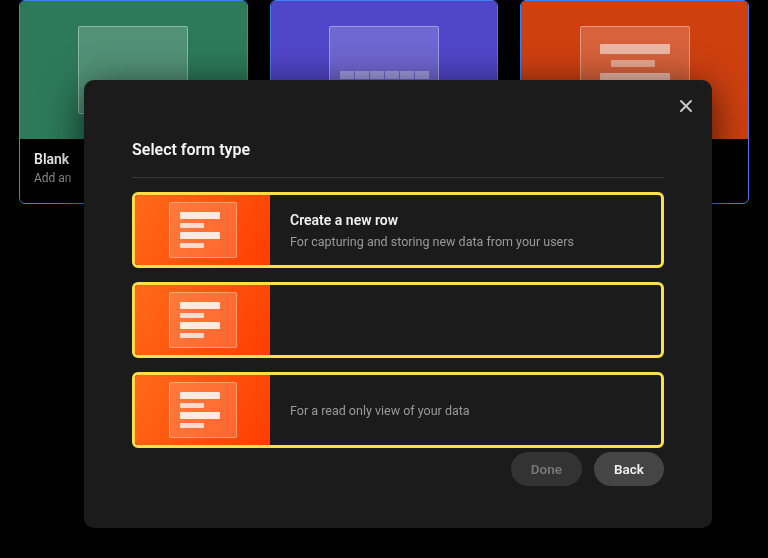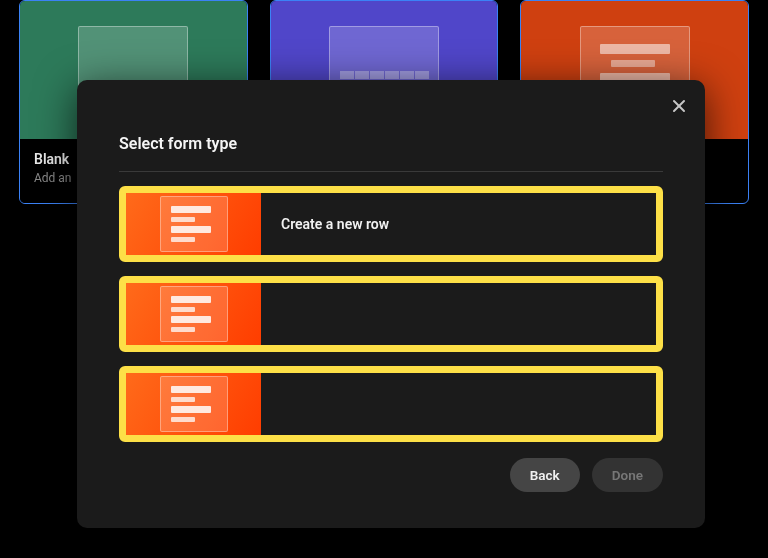--- a/index.html
+++ b/index.html
@@ -74,28 +74,28 @@
       margin-bottom: 4px;
     }
     .card-sub {
       font-size: 12px;
       color: #8a8a8a;
     }
 
     
     .modal {
       position: absolute;
-      left: 77px;
+      left: 84px;
       top: 80px;
       width: 628px;
       height: 448px;
       background: #1b1b1b;
       border-radius: 10px;
       box-shadow: 0 8px 40px rgba(0,0,0,0.7);
-      padding: 10px;
+      padding: 16px;
       display: flex;
       flex-direction: column;
     }
     .modal-close {
       position: absolute;
       top: 14px;
       right: 14px;
       width: 24px;
       height: 24px;
       display: flex;
@@ -120,21 +120,21 @@
     }
     .options {
       padding: 14px 32px 0 32px;
       display: flex;
       flex-direction: column;
       gap: 14px;
     }
     .option {
       display: flex;
       align-items: stretch;
-      border: 7px solid #fde047;
+      border: 3px solid #fde047;
       border-radius: 6px;
       overflow: hidden;
       cursor: pointer;
       background: #1b1b1b;
       height: 76px;
     }
     .option-thumb {
       width: 135px;
       background: linear-gradient(120deg, #ff6a1a 0%, #ff3d00 100%);
       display: flex;
@@ -275,20 +275,21 @@
       <div class="option-thumb">
         <div class="form-preview">
           <div class="fp-bar-wide"></div>
           <div class="fp-bar-narrow"></div>
           <div class="fp-bar-wide"></div>
           <div class="fp-bar-narrow"></div>
         </div>
       </div>
       <div class="option-text">
         <div class="option-title">Create a new row</div>
+        <div class="option-sub">For capturing and storing new data from your users</div>
       </div>
     </div>
 
     <div class="option">
       <div class="option-thumb">
         <div class="form-preview">
           <div class="fp-bar-wide"></div>
           <div class="fp-bar-narrow"></div>
           <div class="fp-bar-wide"></div>
           <div class="fp-bar-narrow"></div>
@@ -301,22 +302,23 @@
     <div class="option">
       <div class="option-thumb">
         <div class="form-preview">
           <div class="fp-bar-wide"></div>
           <div class="fp-bar-narrow"></div>
           <div class="fp-bar-wide"></div>
           <div class="fp-bar-narrow"></div>
         </div>
       </div>
       <div class="option-text">
+        <div class="option-sub">For a read only view of your data</div>
       </div>
     </div>
 
   </div>
 
   <div class="modal-footer">
+    <button class="btn btn-done">Done</button>
     <button class="btn btn-back">Back</button>
-    <button class="btn btn-done">Done</button>
   </div>
 </div>
 
 </body></html>

